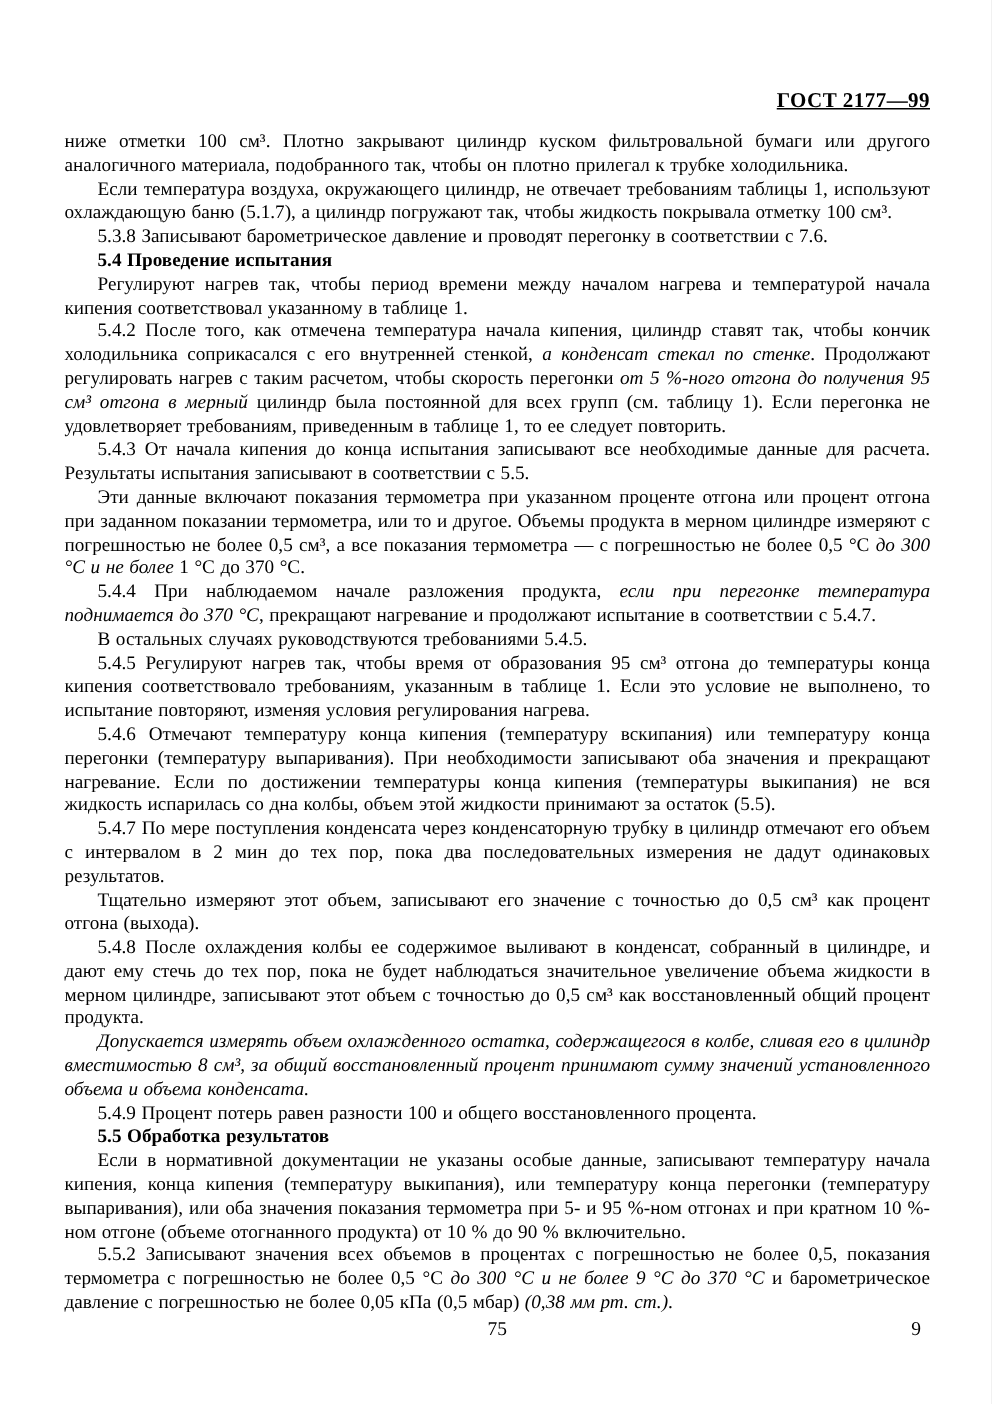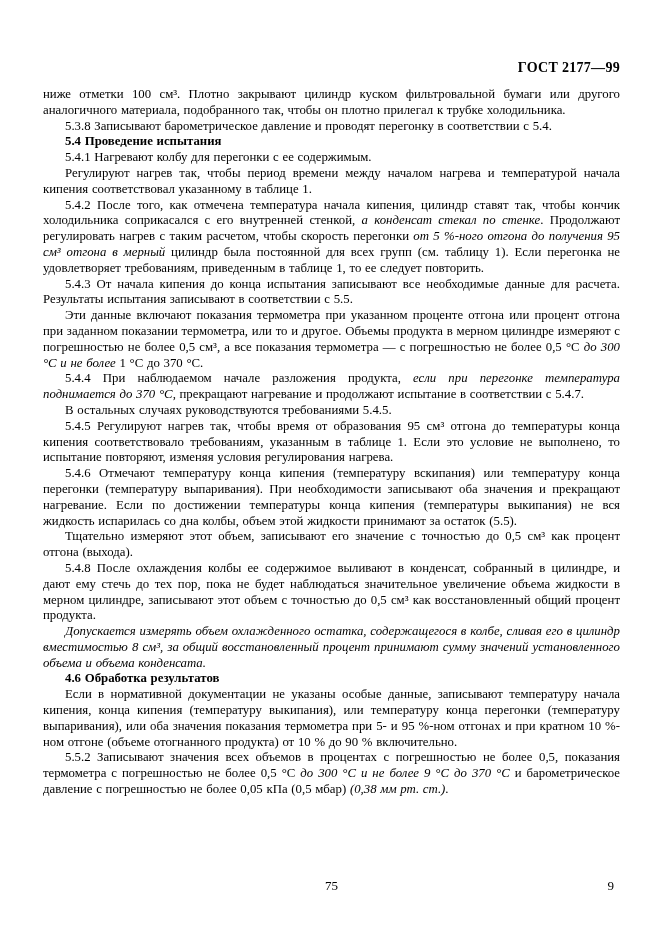--- a/index.html
+++ b/index.html
@@ -12,20 +12,21 @@
     color: #000;
     font-family: "Liberation Serif", "DejaVu Serif", serif;
     overflow: hidden;
   }
   .header {
     position: absolute;
     top: 58px;
     left: 43px;
     right: 41px;
     text-align: right;
+    text-decoration: underline;
   }
   .doc-title {
     font-weight: bold;
     font-size: 14px;
     letter-spacing: 0.3px;
   }
   .body {
     position: absolute;
     top: 87px;
     left: 43px;
@@ -62,35 +63,37 @@
 </style>
 </head>
 <body>
 
 <div class="page">
   <div class="header">
     <span class="doc-title">ГОСТ 2177—99</span>
   </div>
   <div class="body" id="doc-body">
       <p class="para"><span>ниже отметки 100 см³. Плотно закрывают цилиндр куском фильтровальной бумаги или другого аналогичного материала, подобранного так, чтобы он плотно прилегал к трубке холодильника.</span></p>
-      <p class="para ind"><span>5.3.8  Записывают барометрическое давление и проводят перегонку в соответствии с 5.4.</span></p>
+      <p class="para ind"><span>Если температура воздуха, окружающего цилиндр, не отвечает требованиям таблицы 1, используют охлаждающую баню (5.1.7), а цилиндр погружают так, чтобы жидкость покрывала отметку 100 см³.</span></p>
+      <p class="para ind"><span>5.3.8  Записывают барометрическое давление и проводят перегонку в соответствии с 7.6.</span></p>
       <p class="para ind"><span class="b">5.4  Проведение испытания</span></p>
-      <p class="para ind"><span>5.4.1  Нагревают колбу для перегонки с ее содержимым.</span></p>
       <p class="para ind"><span>Регулируют нагрев так, чтобы период времени между началом нагрева и температурой начала кипения соответствовал указанному в таблице 1.</span></p>
       <p class="para ind"><span>5.4.2  После того, как отмечена температура начала кипения, цилиндр ставят так, чтобы кончик холодильника соприкасался с его внутренней стенкой, </span><span class="i">а конденсат стекал по стенке</span><span>. Продолжают регулировать нагрев с таким расчетом, чтобы скорость перегонки </span><span class="i">от 5 %-ного отгона до получения 95 см³ отгона в мерный</span><span> цилиндр была постоянной для всех групп (см. таблицу 1). Если перегонка не удовлетворяет требованиям, приведенным в таблице 1, то ее следует повторить.</span></p>
       <p class="para ind"><span>5.4.3  От начала кипения до конца испытания записывают все необходимые данные для расчета. Результаты испытания записывают в соответствии с 5.5.</span></p>
       <p class="para ind"><span>Эти данные включают показания термометра при указанном проценте отгона или процент отгона при заданном показании термометра, или то и другое. Объемы продукта в мерном цилиндре измеряют с погрешностью не более 0,5 см³, а все показания термометра — с погрешностью не более 0,5 °С </span><span class="i">до 300 °С и не более</span><span> 1 °С до 370 °С.</span></p>
       <p class="para ind"><span>5.4.4  При наблюдаемом начале разложения продукта, </span><span class="i">если при перегонке температура поднимается до 370 °С</span><span>, прекращают нагревание и продолжают испытание в соответствии с 5.4.7.</span></p>
       <p class="para ind"><span>В остальных случаях руководствуются требованиями 5.4.5.</span></p>
       <p class="para ind"><span>5.4.5  Регулируют нагрев так, чтобы время от образования 95 см³ отгона до температуры конца кипения соответствовало требованиям, указанным в таблице 1. Если это условие не выполнено, то испытание повторяют, изменяя условия регулирования нагрева.</span></p>
       <p class="para ind"><span>5.4.6  Отмечают температуру конца кипения (температуру вскипания) или температуру конца перегонки (температуру выпаривания). При необходимости записывают оба значения и прекращают нагревание. Если по достижении температуры конца кипения (температуры выкипания) не вся жидкость испарилась со дна колбы, объем этой жидкости принимают за остаток (5.5).</span></p>
+      <p class="para ind"><span>5.4.7  По мере поступления конденсата через конденсаторную трубку в цилиндр отмечают его объем с интервалом в 2 мин до тех пор, пока два последовательных измерения не дадут одинаковых результатов.</span></p>
       <p class="para ind"><span>Тщательно измеряют этот объем, записывают его значение с точностью до 0,5 см³ как процент отгона (выхода).</span></p>
       <p class="para ind"><span>5.4.8  После охлаждения колбы ее содержимое выливают в конденсат, собранный в цилиндре, и дают ему стечь до тех пор, пока не будет наблюдаться значительное увеличение объема жидкости в мерном цилиндре, записывают этот объем с точностью до 0,5 см³ как восстановленный общий процент продукта.</span></p>
       <p class="para ind"><span class="i">Допускается измерять объем охлажденного остатка, содержащегося в колбе, сливая его в цилиндр вместимостью 8 см³, за общий восстановленный процент принимают сумму значений установленного объема и объема конденсата.</span></p>
-      <p class="para ind"><span class="b">4.6  Обработка результатов</span></p>
+      <p class="para ind"><span>5.4.9  Процент потерь равен разности 100 и общего восстановленного процента.</span></p>
+      <p class="para ind"><span class="b">5.5  Обработка результатов</span></p>
       <p class="para ind"><span>Если в нормативной документации не указаны особые данные, записывают температуру начала кипения, конца кипения (температуру выкипания), или температуру конца перегонки (температуру выпаривания), или оба значения показания термометра при 5- и 95 %-ном отгонах и при кратном 10 %-ном отгоне (объеме отогнанного продукта) от 10 % до 90 % включительно.</span></p>
       <p class="para ind"><span>5.5.2  Записывают значения всех объемов в процентах с погрешностью не более 0,5, показания термометра с погрешностью не более 0,5 °С </span><span class="i">до 300 °С и не более 9 °С до 370 °С</span><span> и барометрическое давление с погрешностью не более 0,05 кПа (0,5 мбар) </span><span class="i">(0,38 мм рт. ст.)</span><span>.</span></p>
     </div>
   <div class="footer">
     <span class="pg-center">75</span>
     <span class="pg-right">9</span>
   </div>
 </div>
 
 </body></html>

